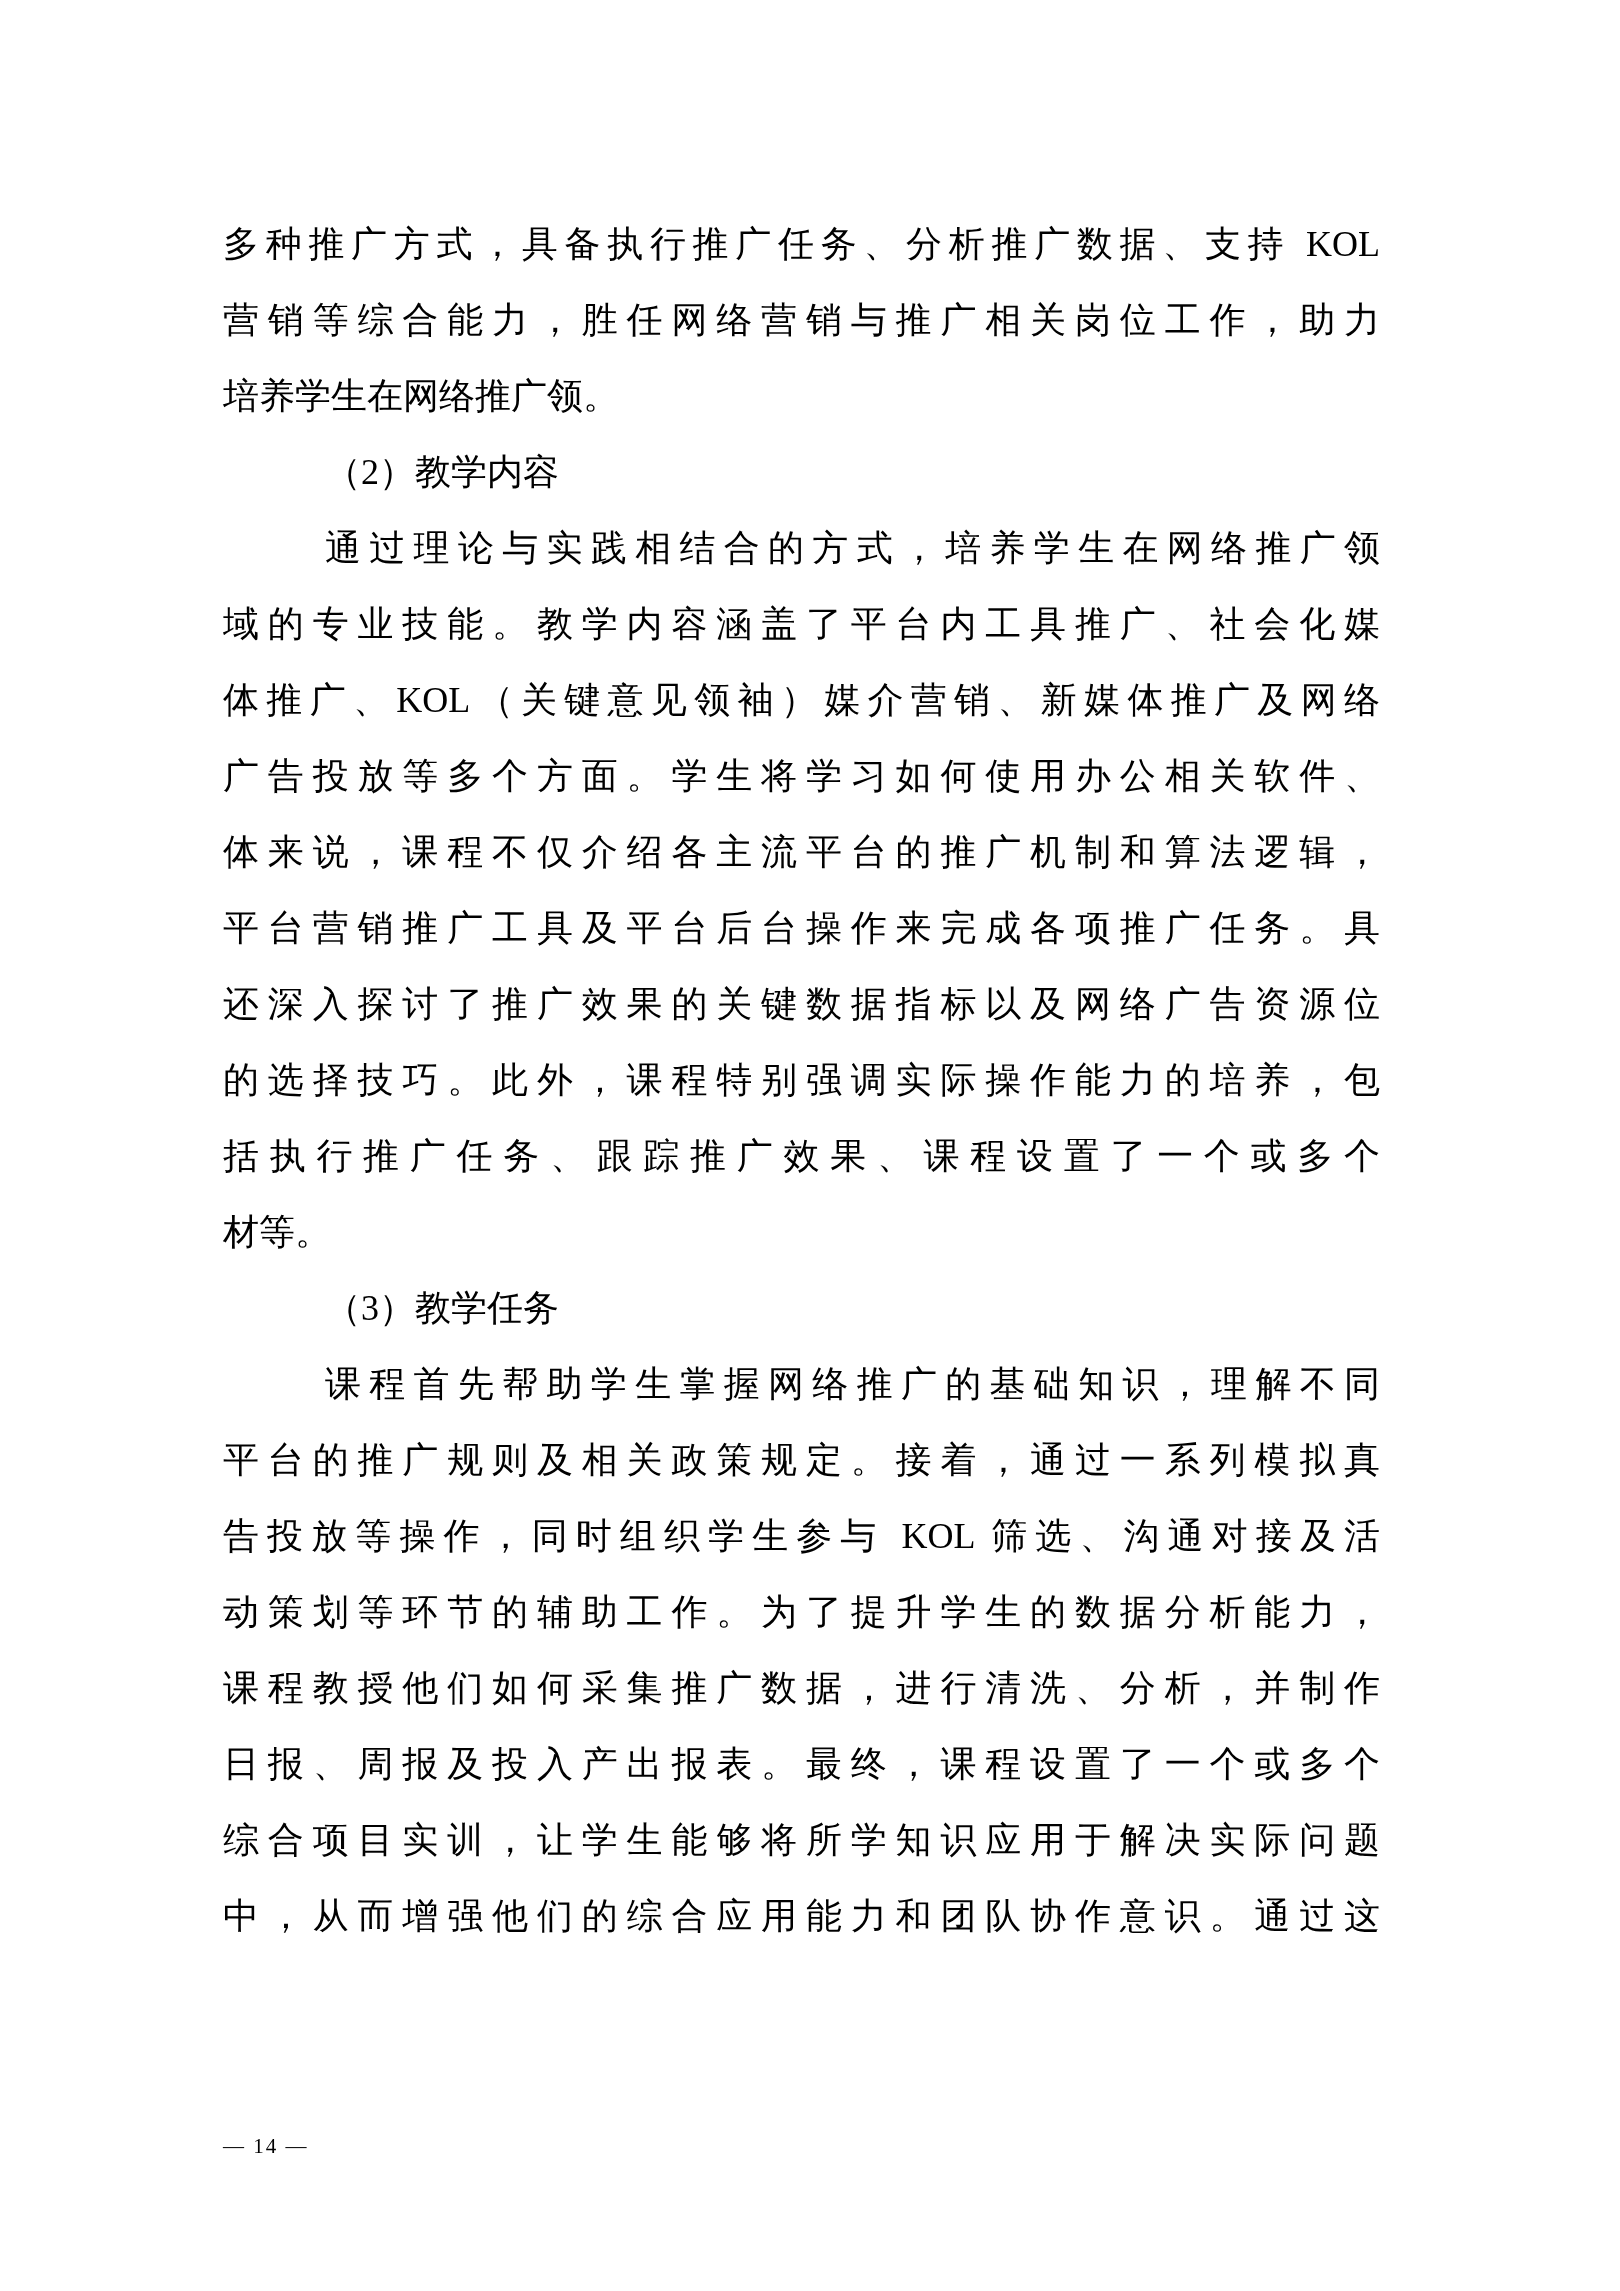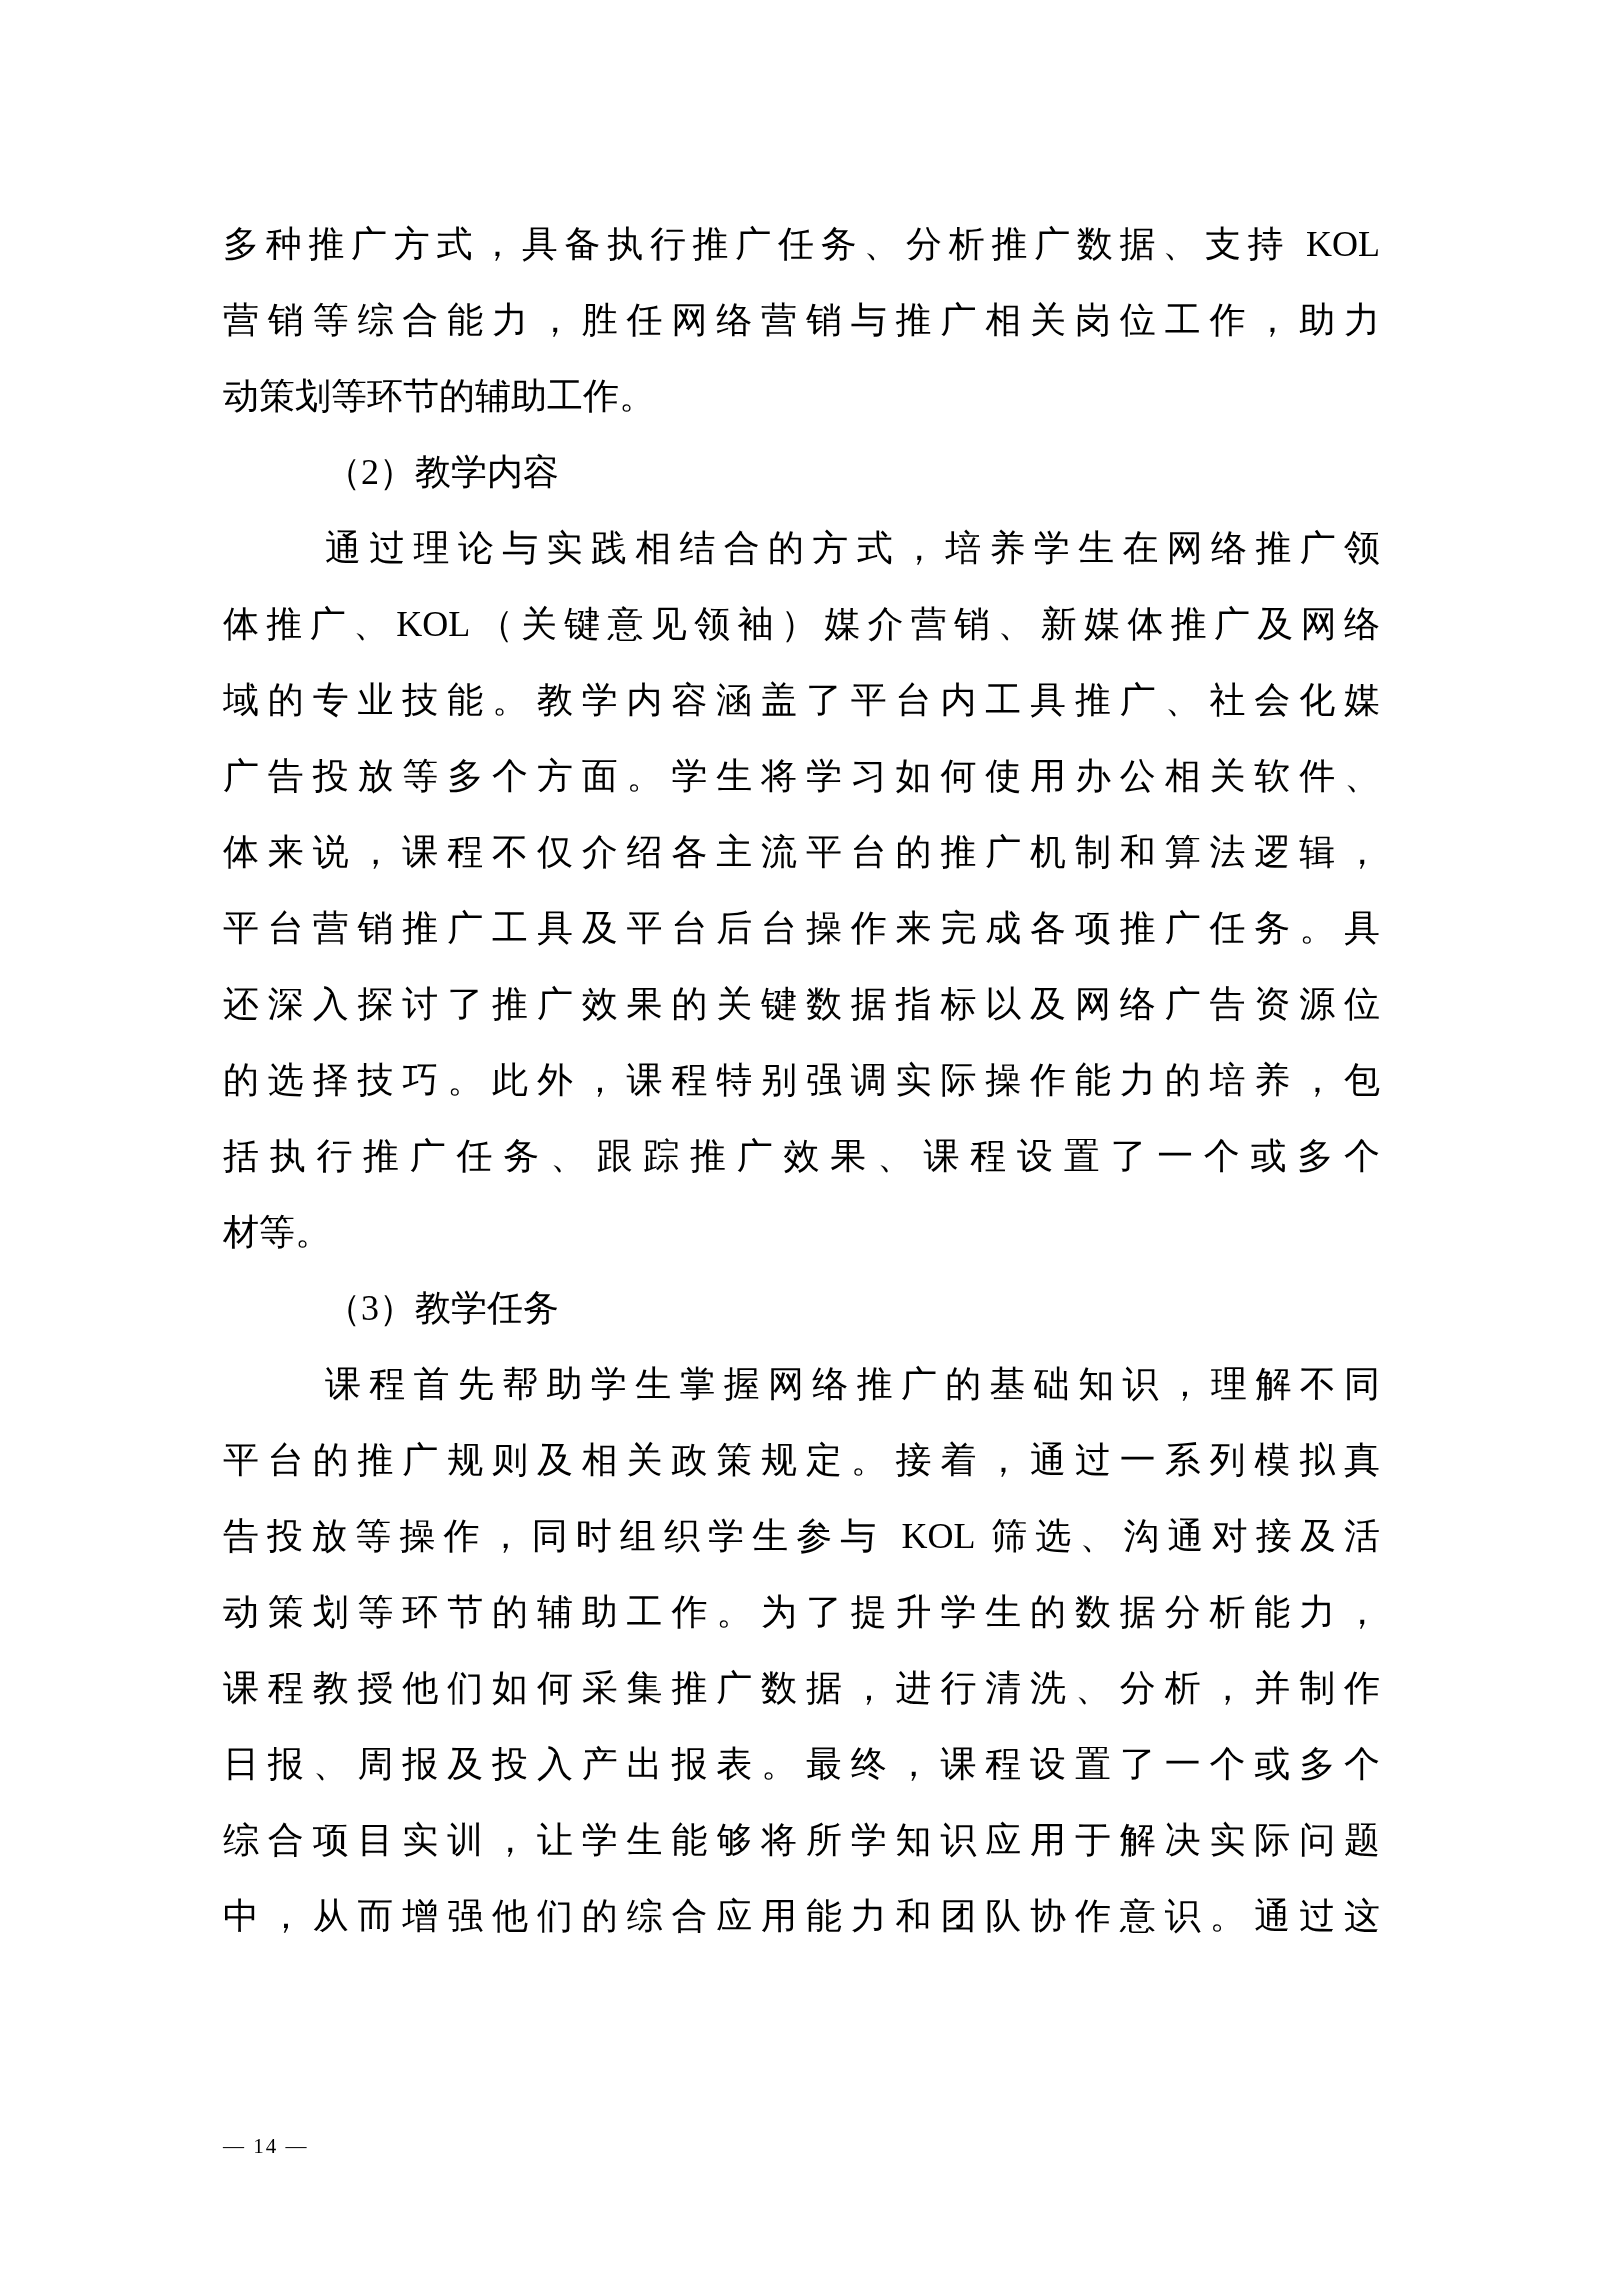--- a/index.html
+++ b/index.html
@@ -48,25 +48,25 @@
     letter-spacing: 2px;
   }
 </style>
 </head>
 <body>
 
 <div class="page">
   <div class="textblock">
     <div class="line">多种推广方式，具备执行推广任务、分析推广数据、支持 KOL</div>
     <div class="line">营销等综合能力，胜任网络营销与推广相关岗位工作，助力</div>
-    <div class="line end">动策划等环节的辅助工作。</div>
+    <div class="line end">培养学生在网络推广领。</div>
     <div class="line end indent">（2）教学内容</div>
     <div class="line indent">通过理论与实践相结合的方式，培养学生在网络推广领</div>
+    <div class="line">域的专业技能。教学内容涵盖了平台内工具推广、社会化媒</div>
     <div class="line">体推广、KOL（关键意见领袖）媒介营销、新媒体推广及网络</div>
-    <div class="line">域的专业技能。教学内容涵盖了平台内工具推广、社会化媒</div>
     <div class="line">广告投放等多个方面。学生将学习如何使用办公相关软件、</div>
     <div class="line">体来说，课程不仅介绍各主流平台的推广机制和算法逻辑，</div>
     <div class="line">平台营销推广工具及平台后台操作来完成各项推广任务。具</div>
     <div class="line">还深入探讨了推广效果的关键数据指标以及网络广告资源位</div>
     <div class="line">的选择技巧。此外，课程特别强调实际操作能力的培养，包</div>
     <div class="line">括执行推广任务、跟踪推广效果、课程设置了一个或多个</div>
     <div class="line end">材等。</div>
     <div class="line end indent">（3）教学任务</div>
     <div class="line indent">课程首先帮助学生掌握网络推广的基础知识，理解不同</div>
     <div class="line">平台的推广规则及相关政策规定。接着，通过一系列模拟真</div>

